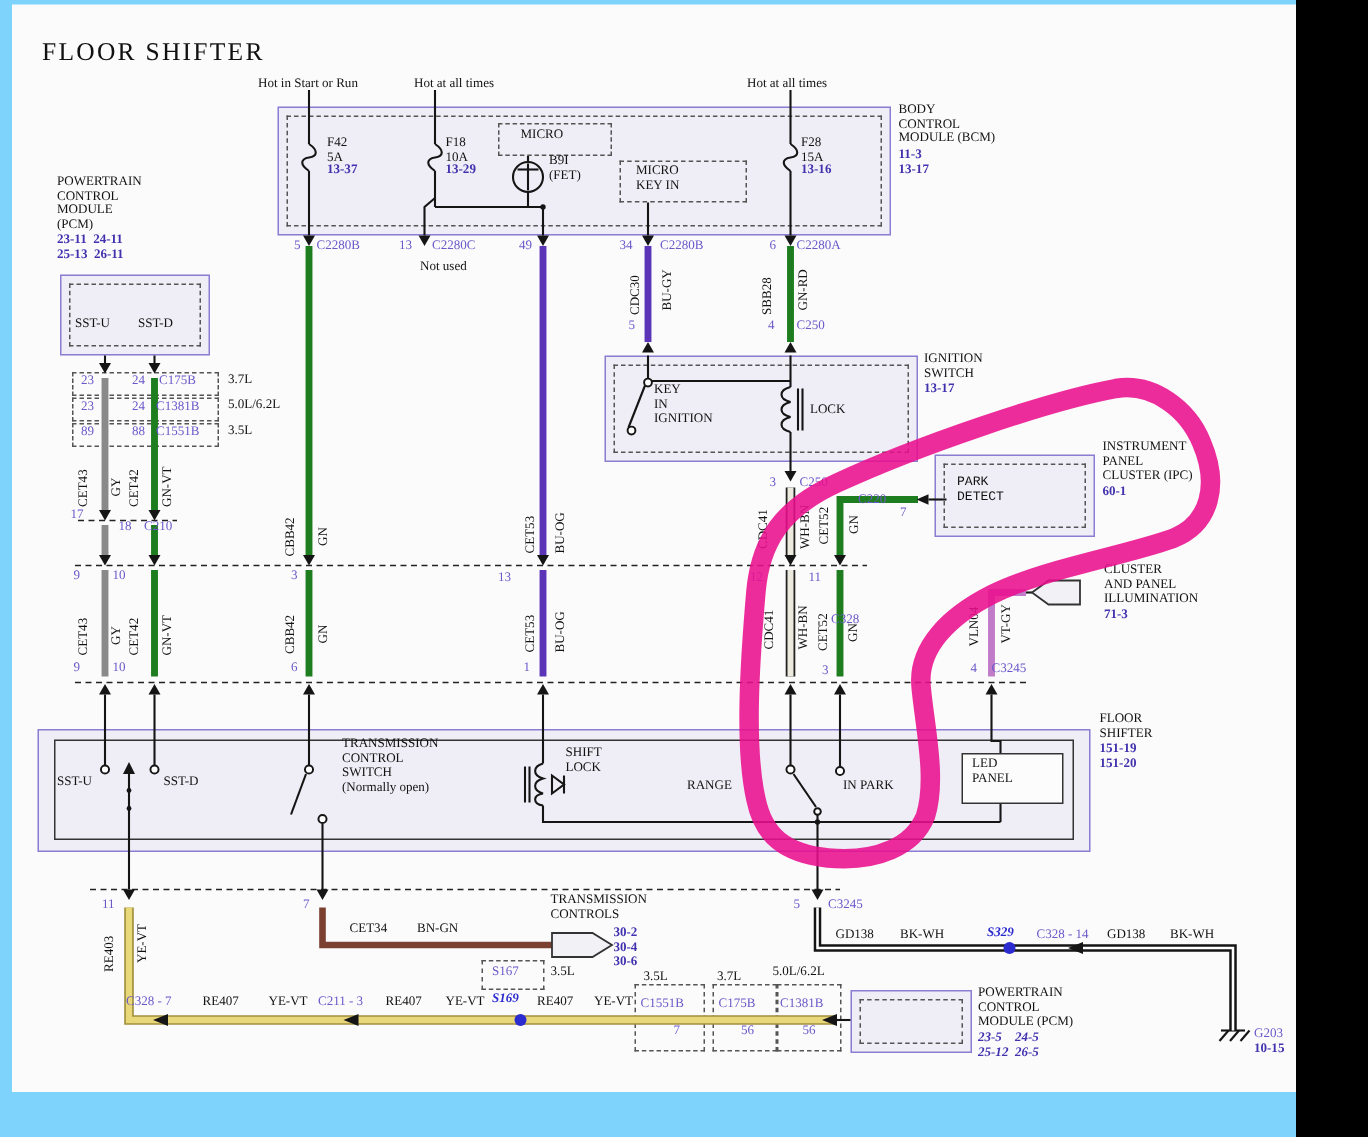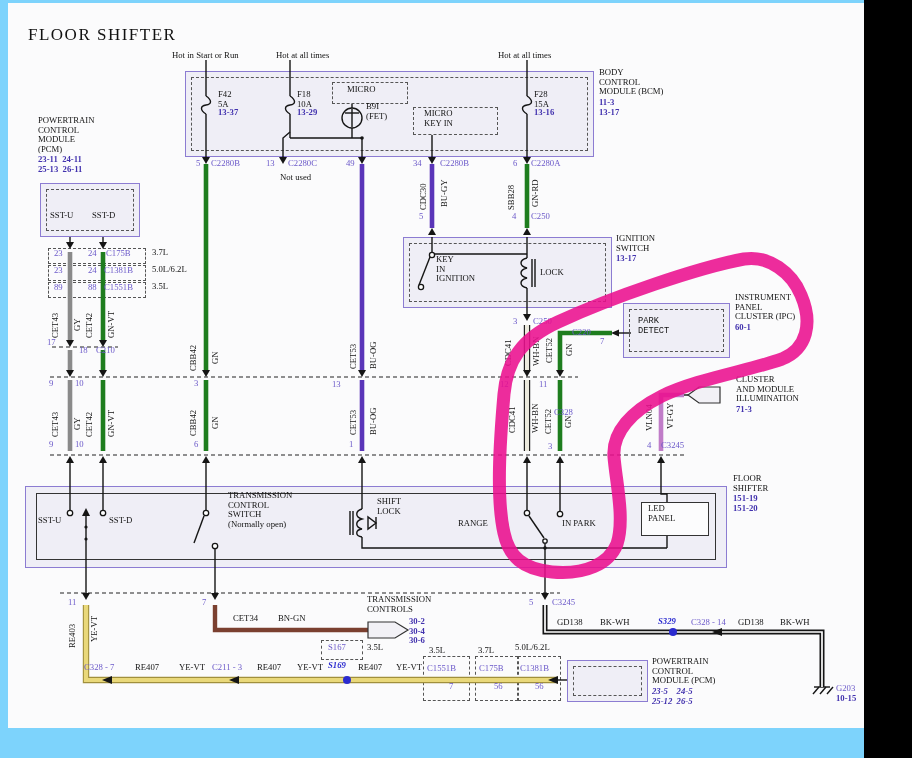--- a/index.html
+++ b/index.html
@@ -306,21 +306,21 @@
       <div class="lb vt" style="left: 211px; top: 429px;">GN</div>
       <div class="lb vt" style="left: 349px; top: 435px;">CET53</div>
       <div class="lb vt" style="left: 369px; top: 435px;">BU-OG</div>
       <div class="lb vt" style="left: 508px; top: 433px;">CDC41</div>
       <div class="lb vt" style="left: 531px; top: 433px;">WH-BN</div>
       <div class="lb vt" style="left: 544px; top: 434px;">CET52</div>
       <div class="lb vt" style="left: 564px; top: 428px;">GN</div>
       <div class="lb vt" style="left: 645px; top: 431px;">VLN04</div>
       <div class="lb vt" style="left: 666px; top: 429px;">VT-GY</div>
       <div class="lb" style="left: 736px; top: 375px;">CLUSTER
-AND MODULE
+AND PANEL
 ILLUMINATION</div>
       <div class="lb rf" style="left: 736px; top: 405px;">71-3</div>
       <div class="lb pp" style="left: 49px; top: 440px;">9</div>
       <div class="lb pp" style="left: 75px; top: 440px;">10</div>
       <div class="lb pp" style="left: 194px; top: 440px;">6</div>
       <div class="lb pp" style="left: 349px; top: 440px;">1</div>
       <div class="lb pp" style="left: 548px; top: 442px;">3</div>
       <div class="lb pp" style="left: 647px; top: 441px;">4</div>
       <div class="lb pp" style="left: 661px; top: 441px;">C3245</div>
       <div class="lb" style="left: 733px; top: 474px;">FLOOR

